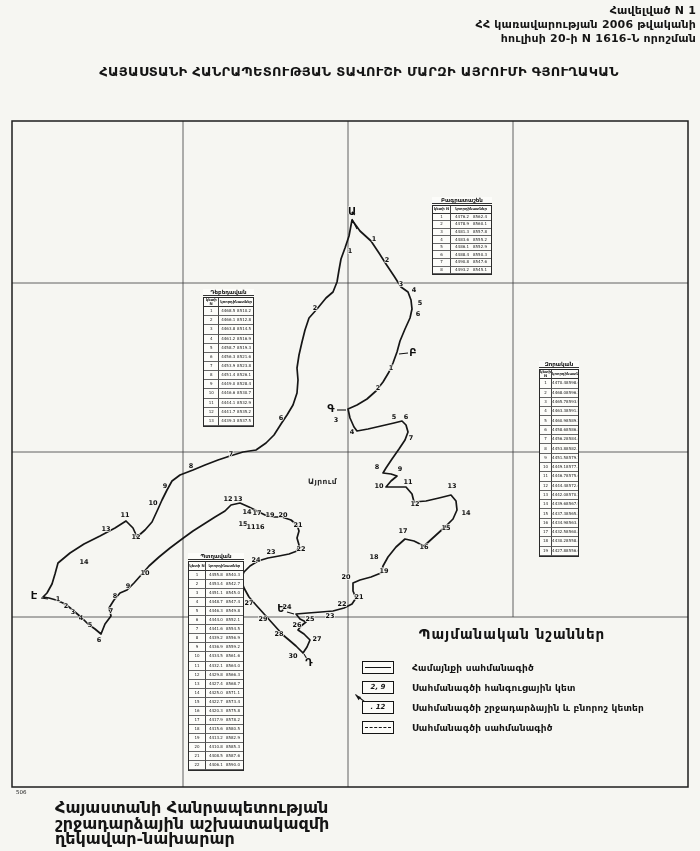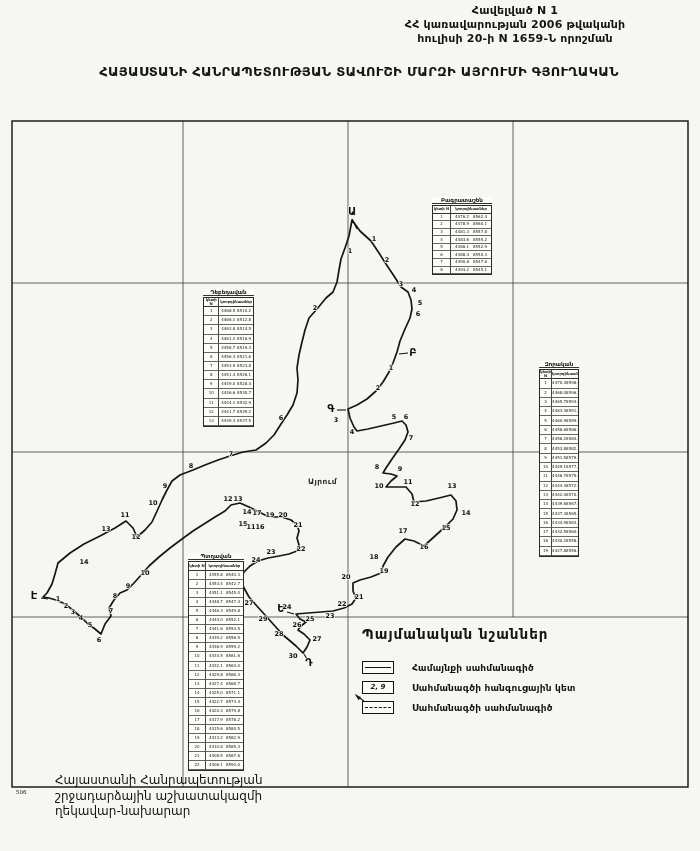--- a/index.html
+++ b/index.html
@@ -4,21 +4,21 @@
 <style>
   html,body{margin:0;padding:0;}
   body{
     width:700px;height:851px;position:relative;overflow:hidden;
     background:#f6f6f2;color:#151515;
     font-family:"DejaVu Sans",sans-serif;
     -webkit-font-smoothing:none;
   }
   .abs{position:absolute;}
   
-  #annex{left:334px;top:4px;width:362px;text-align:center;
+  #annex{left:334px;top:4px;width:362px;text-align:right;
     font-size:11px;font-weight:bold;line-height:14px;letter-spacing:.2px;}
   #doc-title{left:0;top:63px;width:700px;text-align:center;
     font-size:13px;font-weight:bold;line-height:17px;letter-spacing:.3px;padding-left:9px;}
   
   #map-svg{position:absolute;left:0;top:0;}
   .frame{fill:none;stroke:#1e1e1e;stroke-width:1.5;}
   .grid{stroke:#3c3c3c;stroke-width:.8;}
   .bnd{fill:none;stroke:#161616;stroke-width:1.7;stroke-linejoin:round;}
   .pt{font-size:6.5px;font-weight:700;fill:#111;
       paint-order:stroke;stroke:#f6f6f2;stroke-width:1.4px;}
@@ -33,46 +33,46 @@
      border-bottom:1px solid #333;margin-bottom:1px;white-space:nowrap;}
   .map-table .box{border:1.2px solid #2a2a2a;display:flex;flex-direction:column;}
   .trow{display:flex;flex:1;min-height:0;}
   .trow .c1{width:30%;border-right:.8px solid #444;border-bottom:.6px solid #666;
      font-size:4px;line-height:1;display:flex;align-items:center;justify-content:center;color:#222;}
   .trow .c2{width:70%;border-bottom:.6px solid #666;font-size:4px;line-height:1;
      display:flex;align-items:center;justify-content:space-evenly;color:#222;white-space:nowrap;overflow:hidden;}
   .trow.hd .c1,.trow.hd .c2{font-weight:bold;border-bottom:1px solid #333;font-size:3.8px;text-align:center;}
   
   #legend{left:362px;top:626px;width:300px;}
-  #legend .lg-title{font-size:13.5px;font-weight:bold;
+  #legend .lg-title{font-size:13.5px;font-weight:bold;text-align:center;
      letter-spacing:1px;margin-bottom:19px;}
   .lg-item{display:flex;align-items:center;gap:18px;margin-top:7px;height:13px;}
   .sym{width:30px;height:11px;border:1.3px solid #141414;background:#fbfbf8;
      position:relative;display:flex;align-items:center;justify-content:center;flex:0 0 30px;font-style:italic;}
   .sym.solid::after{content:"";position:absolute;left:2px;right:2px;top:4.5px;
      border-top:1.6px solid #141414;}
   .sym.dashed::after{content:"";position:absolute;left:2px;right:2px;top:4.5px;
      border-top:1.6px dashed #141414;}
   .sym .t{font-size:7px;font-weight:bold;line-height:1;}
   .sym .arr{position:absolute;left:-9px;bottom:-6px;width:13px;height:0;
      border-top:1.4px solid #141414;transform:rotate(38deg);}
   .sym .arr::before{content:"";position:absolute;left:-1px;top:-2.5px;
      border:2.5px solid transparent;border-right:5px solid #141414;}
   .lg-item .lab{font-size:9px;font-weight:bold;letter-spacing:.2px;}
   
-  #footer-left{left:55px;top:773px;font-size:12px;font-weight:normal;line-height:15.5px;}
+  #footer-left{left:55px;top:800px;font-size:16px;font-weight:bold;line-height:15.5px;}
   #signature{left:528px;top:868px;font-size:16px;font-weight:bold;}
 </style>
 </head>
 <body>
 
 <div class="abs" id="annex">
   <div>Հավելված N 1</div>
   <div>ՀՀ կառավարության 2006 թվականի</div>
-  <div>հուլիսի 20-ի N 1659-Ն որոշման</div>
+  <div>հուլիսի 20-ի N 1616-Ն որոշման</div>
 </div>
 
 <div class="abs" id="doc-title">
   <div>ՀԱՅԱՍՏԱՆԻ ՀԱՆՐԱՊԵՏՈՒԹՅԱՆ ՏԱՎՈՒՇԻ ՄԱՐԶԻ ԱՅՐՈՒՄԻ ԳՅՈՒՂԱԿԱՆ</div>
 </div>
 
 <svg id="map-svg" width="700" height="851" viewBox="0 0 700 851">
     <line x1="183" y1="121" x2="183" y2="787" class="grid"></line>
     <line x1="348" y1="121" x2="348" y2="787" class="grid"></line>
     <line x1="513" y1="121" x2="513" y2="617" class="grid"></line>
@@ -649,20 +649,26 @@
         <div class="lab">Համայնքի սահմանագիծ</div>
       </div>
       <div class="lg-item">
         <div class="sym ">
           <span class="t">2, 9</span>
           <span class="arr"></span>
         </div>
         <div class="lab">Սահմանագծի հանգուցային կետ</div>
       </div>
       <div class="lg-item">
+        <div class="sym ">
+          <span class="t">. 12</span>
+        </div>
+        <div class="lab">Սահմանագծի շրջադարձային և բնորոշ կետեր</div>
+      </div>
+      <div class="lg-item">
         <div class="sym dashed"></div>
         <div class="lab">Սահմանագծի սահմանագիծ</div>
       </div>
     </div>
 </div>
 
 <div class="abs" id="footer-left">
   <div>Հայաստանի Հանրապետության</div>
   <div>շրջադարձային աշխատակազմի</div>
   <div>ղեկավար-նախարար</div>

